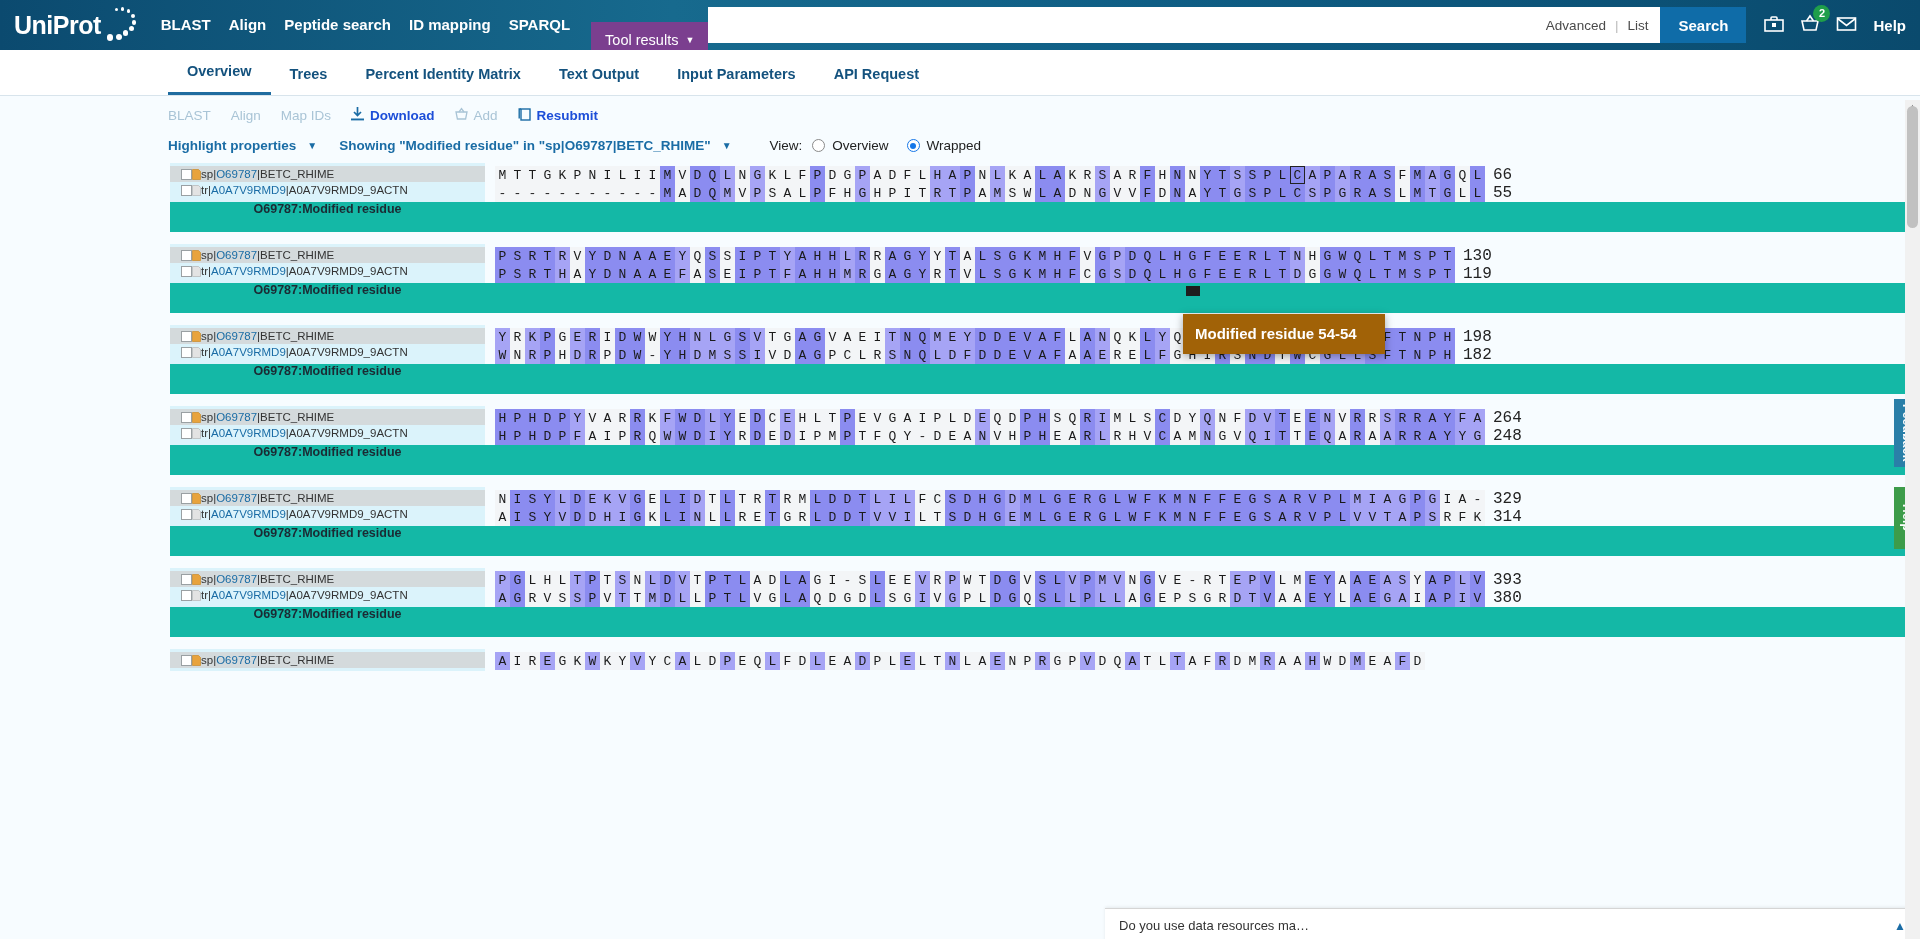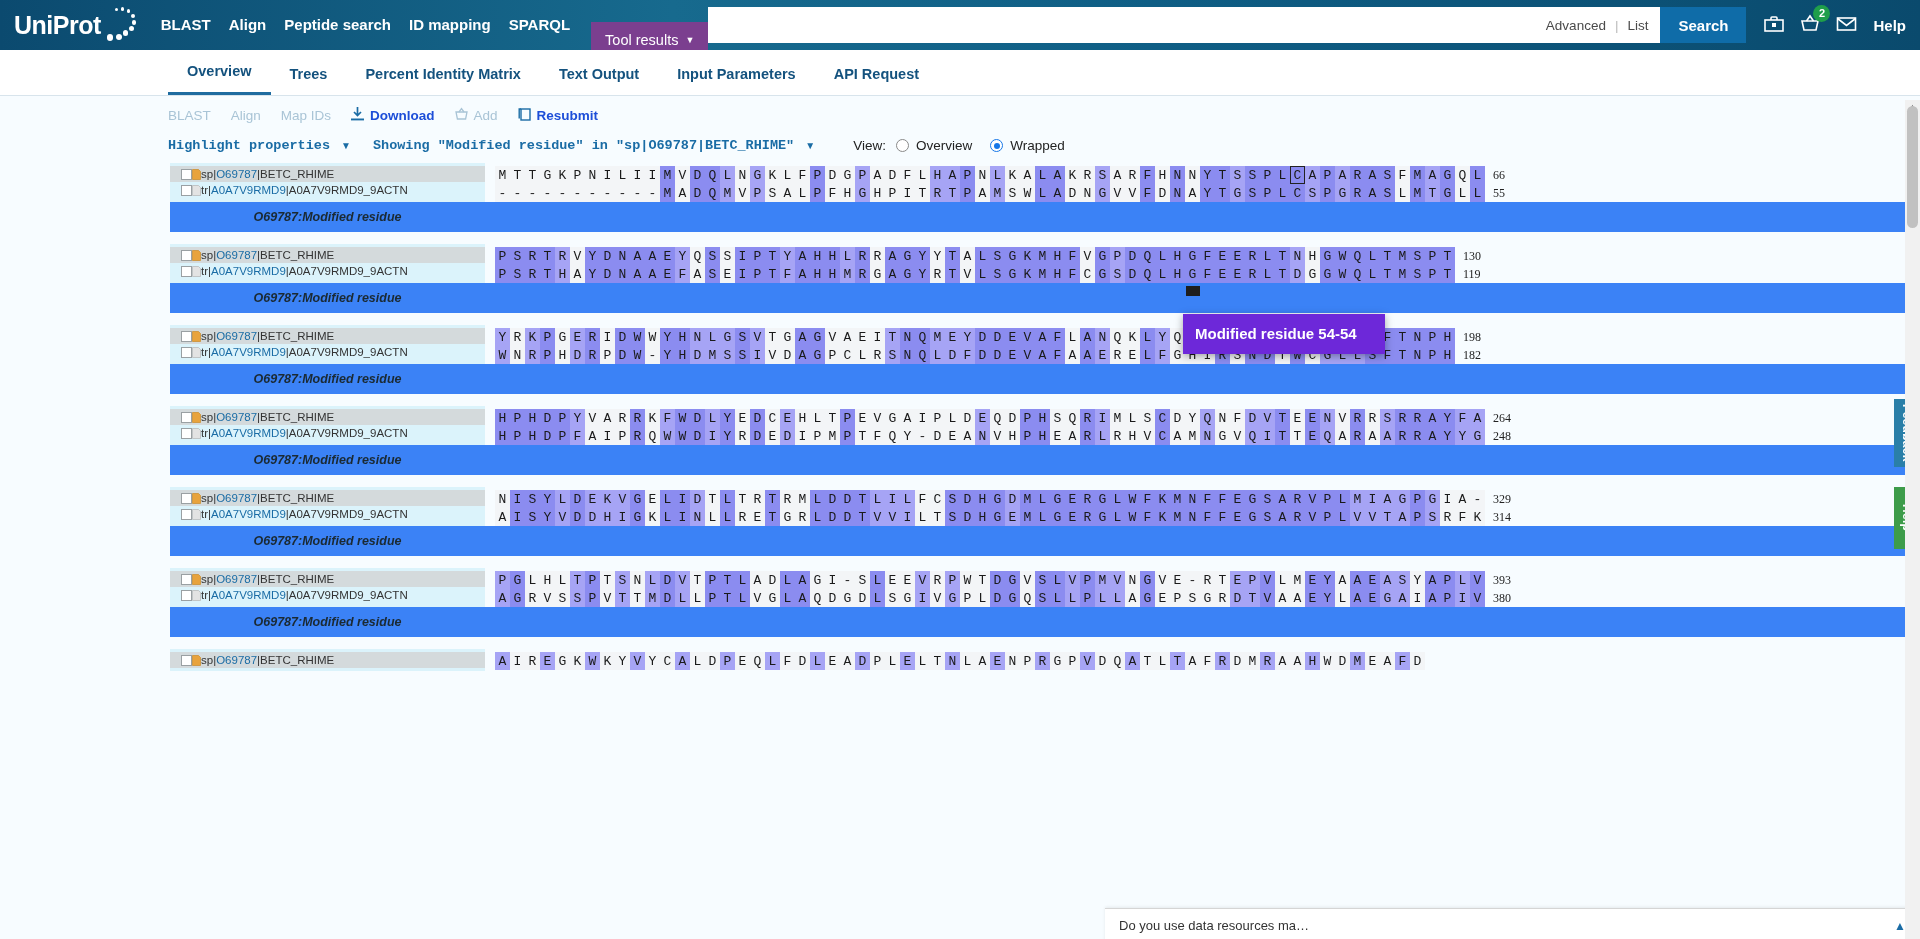--- a/index.html
+++ b/index.html
@@ -96,21 +96,21 @@
   .act { color: #1d4ed8; cursor: pointer; display: flex; align-items: center; gap: 6px; font-weight: bold; }
   .act.disabled { color: #a9c4d6; cursor: default; font-weight: normal; }
 
   
   .filterbar {
     display: flex; align-items: center;
     padding: 6px 0 10px 168px;
     font-size: 13.5px;
     background: #f7fcff;
   }
-  .fb-item { color: #1a6ca5; font-weight: bold; display: flex; align-items: center; cursor: pointer; font-family: Liberation Mono, monospace; }
+  .fb-item { color: #1a6ca5; font-weight: bold; display: flex; align-items: center; cursor: pointer; }
   .fb-caret { color: #1a6ca5; font-size: 10px; margin-left: 11px; margin-right: 22px; }
   .view-label { color: #222; margin-left: 16px; margin-right: 10px; font-weight: normal; }
   .radio-grp { display: flex; align-items: center; gap: 7px; margin-right: 18px; cursor: pointer; }
   .radio {
     width: 13px; height: 13px; border-radius: 50%;
     border: 1px solid #8a8a8a; background: #fff;
     display: inline-block; position: relative;
   }
   .radio.checked { border-color: #1677e8; border-width: 1px; }
   .radio.checked::after {
@@ -149,45 +149,45 @@
     align-items: center; justify-content: center;
     font-size: 13px; color: #1a1a1a;
     background: #f3f5f7;
   }
   .res.gap { background: #f3f5f7; }
   .res.c1 { background: #8b8cf0; }
   .res.c2 { background: #a6a4f5; }
   .res.plain { background: #f3f5f7; }
   .res.sel { outline: 1.5px solid #222; outline-offset: -1.5px; position: relative; z-index: 2; }
   .seq-num {
-    margin-left: 8px; font-family: Liberation Serif, serif;
-    font-size: 12px; color: #222;
+    margin-left: 8px; font-family: Liberation Mono, monospace;
+    font-size: 16px; color: #222;
   }
   .feature-row {
-    background: #3b82f6; height: 30px;
-    display: flex; align-items: center; font-style: italic;
+    background: #14b8a6; height: 30px;
+    display: flex; 
   }
   .feature-label {
     width: 315px; flex: 0 0 315px;
     text-align: center; font-size: 12.5px; color: #1b2a33; font-weight: bold;
   }
   .spacer-row { height: 12px; }
 
   
   .tip-marker {
     position: absolute; left: 1186px; top: 236px;
     width: 14px; height: 10px; background: #1e1e1e; z-index: 30;
   }
   .tooltip {
     position: absolute; left: 1183px; top: 264px;
     width: 202px; z-index: 31;
     box-shadow: 0 2px 8px rgba(0,0,0,0.35);
   }
   .tip-head {
-    background: #6d28d9; color: #fff;
+    background: #a16207; color: #fff;
     font-size: 15px; font-weight: bold;
     padding: 11px 12px 12px 12px;
   }
   .tip-body {
     background: #3f4449; color: #fff;
     padding: 11px 12px 14px 12px;
     font-size: 11.5px;
   }
   .tip-sec-title { font-weight: bold; font-size: 12px; margin-bottom: 3px; }
   .tip-sec-val { font-size: 11.5px; margin-bottom: 11px; color: #f0f0f0; }

